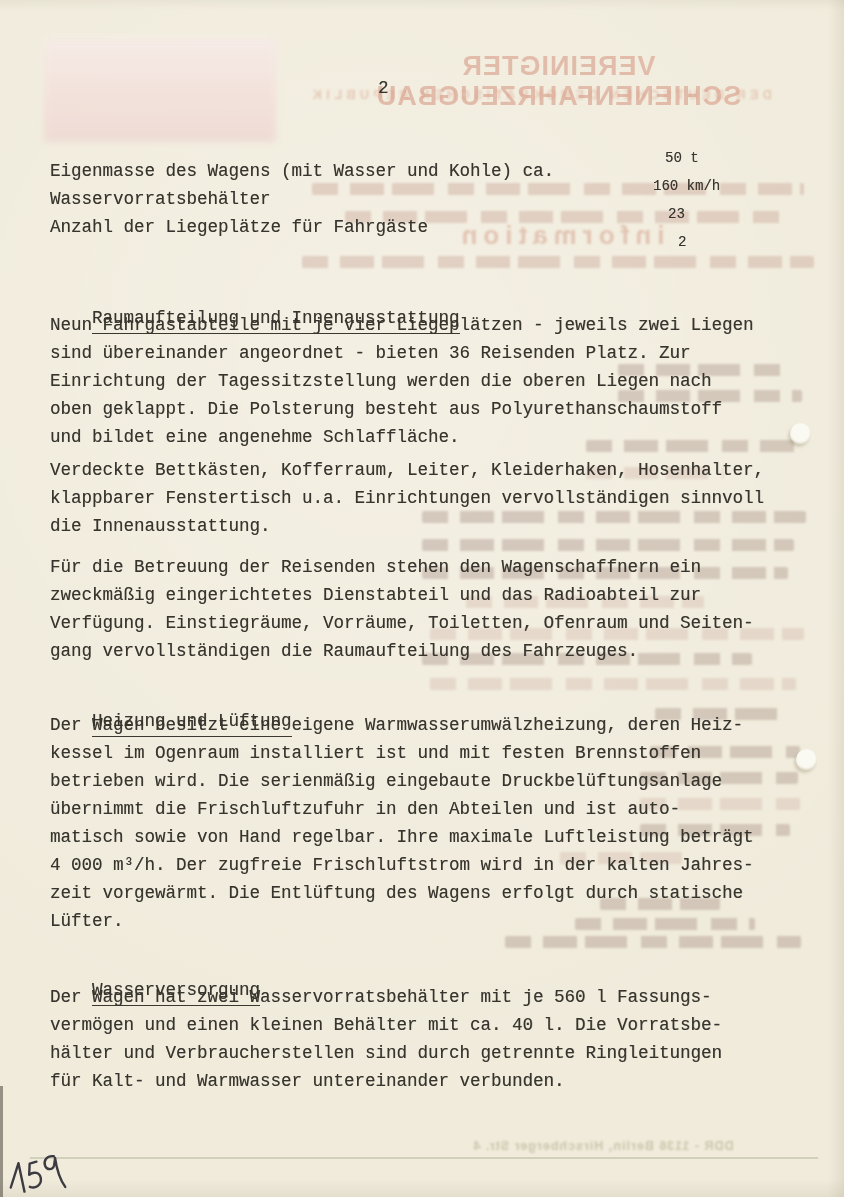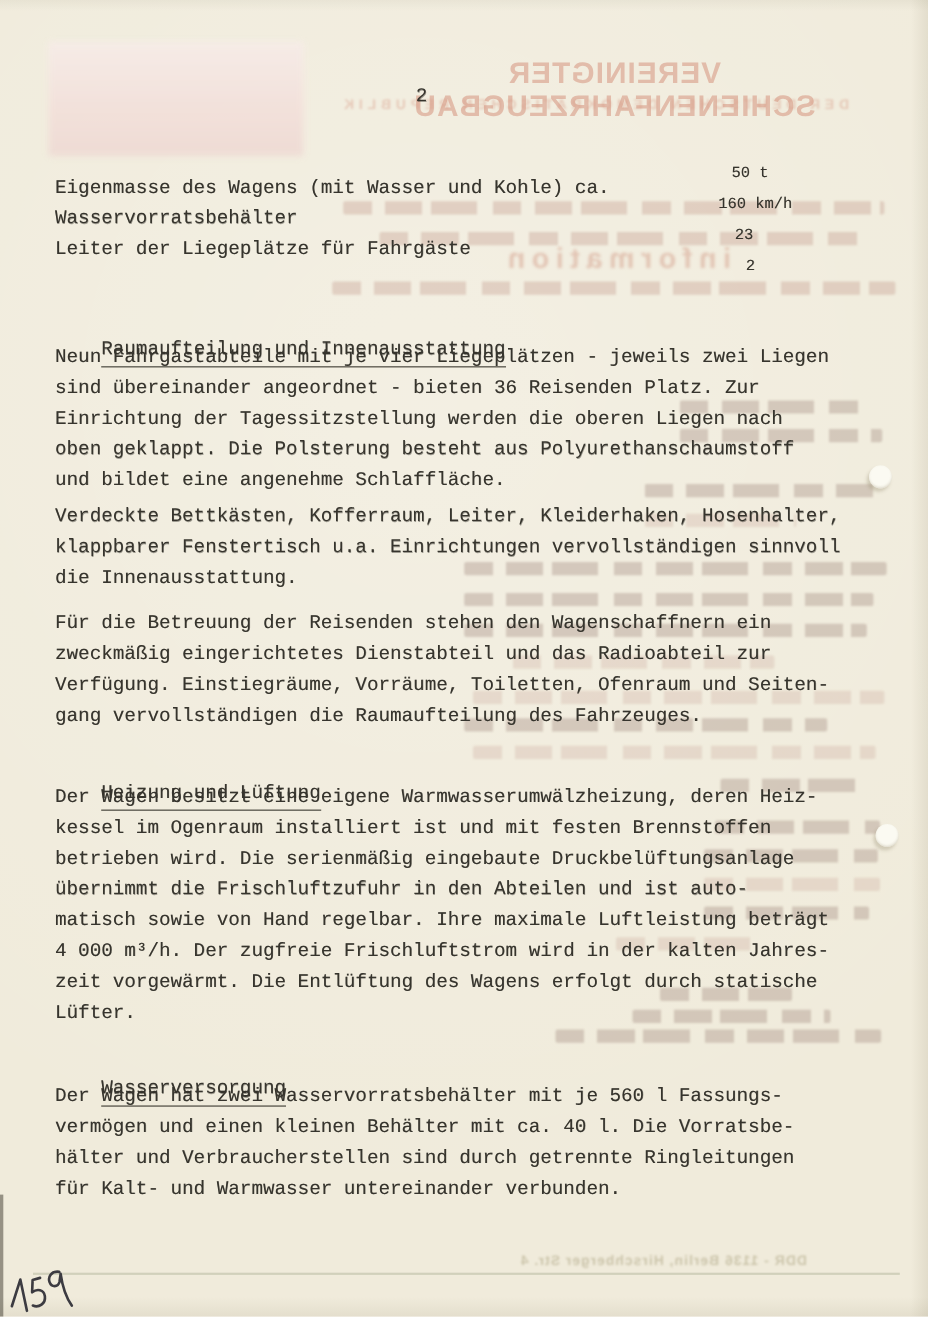--- a/index.html
+++ b/index.html
@@ -102,21 +102,21 @@
   <div class="spec-table">
     <div class="spec-row">
       <span class="spec-label">Eigenmasse des Wagens (mit Wasser und Kohle) ca.</span>
       <span class="spec-value">50 t</span>
     </div>
     <div class="spec-row">
       <span class="spec-label">Wasservorratsbehälter</span>
       <span class="spec-value">160 km/h</span>
     </div>
     <div class="spec-row">
-      <span class="spec-label">Leiter der Liegeplätze für Fahrgäste</span>
+      <span class="spec-label">Anzahl der Liegeplätze für Fahrgäste</span>
       <span class="spec-value">23</span>
     </div>
     <div class="spec-row">
       <span class="spec-value">2</span>
     </div>
   </div>
 
   <div class="tw heading" style="left:50px;top:276px;">
     <span>Raumaufteilung und Innenausstattung</span>
   </div>

